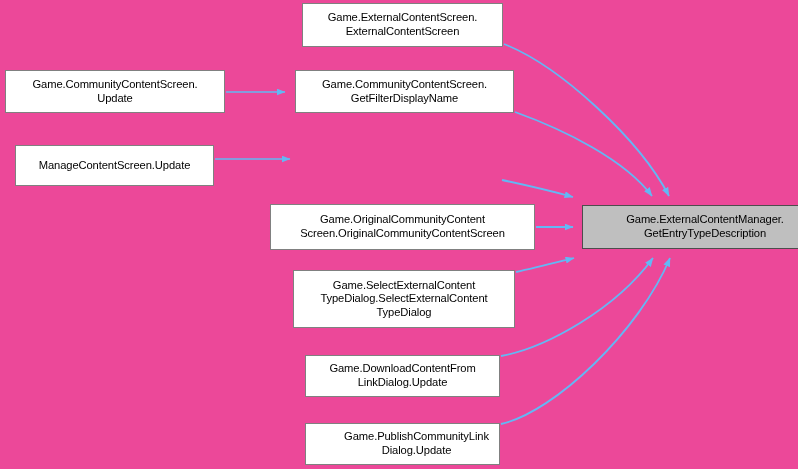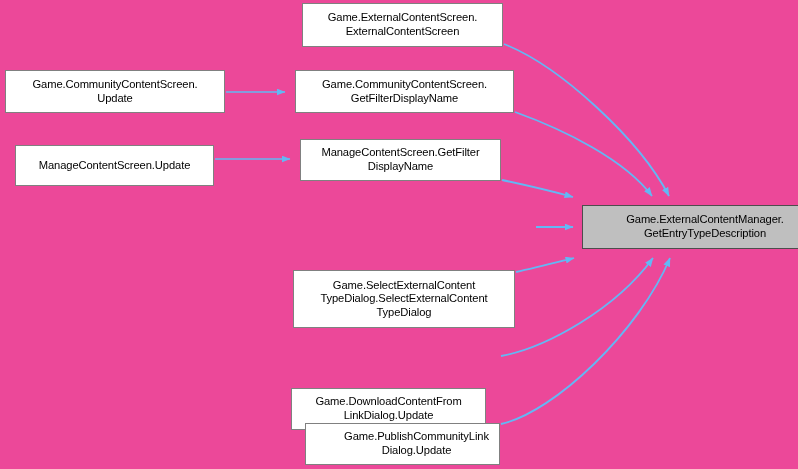--- a/index.html
+++ b/index.html
@@ -92,38 +92,38 @@
 
   <div class="node" style="left:295px; top:70px; width:219px; height:43px;">
     <span class="label">Game.CommunityContentScreen.
 GetFilterDisplayName</span>
   </div>
 
   <div class="node" style="left:15px; top:145px; width:199px; height:41px;">
     <span class="label">ManageContentScreen.Update</span>
   </div>
 
-  <div class="node" style="left:300px; top:139px; width:201px; height:42px;">
-    <span class="label">ManageContentScreen.GetFilter
-DisplayName</span>
+
+  <div class="node" style="left:270px; top:204px; width:265px; height:46px;">
+    <span class="label">Game.OriginalCommunityContent
+Screen.OriginalCommunityContentScreen</span>
   </div>
-
 
   <div class="node target" style="left:582px; top:205px; width:246px; height:44px;">
     <span class="label">Game.ExternalContentManager.
 GetEntryTypeDescription</span>
   </div>
 
   <div class="node" style="left:293px; top:270px; width:222px; height:58px;">
     <span class="label">Game.SelectExternalContent
 TypeDialog.SelectExternalContent
 TypeDialog</span>
   </div>
 
-  <div class="node" style="left:291px; top:355px; width:195px; height:42px;margin-top:33px;">
+  <div class="node" style="left:305px; top:355px; width:195px; height:42px;">
     <span class="label">Game.DownloadContentFrom
 LinkDialog.Update</span>
   </div>
 
   <div class="node" style="left:305px; top:423px; width:195px; height:42px;padding-left:28px;">
     <span class="label">Game.PublishCommunityLink
 Dialog.Update</span>
   </div>
 
 </div>

